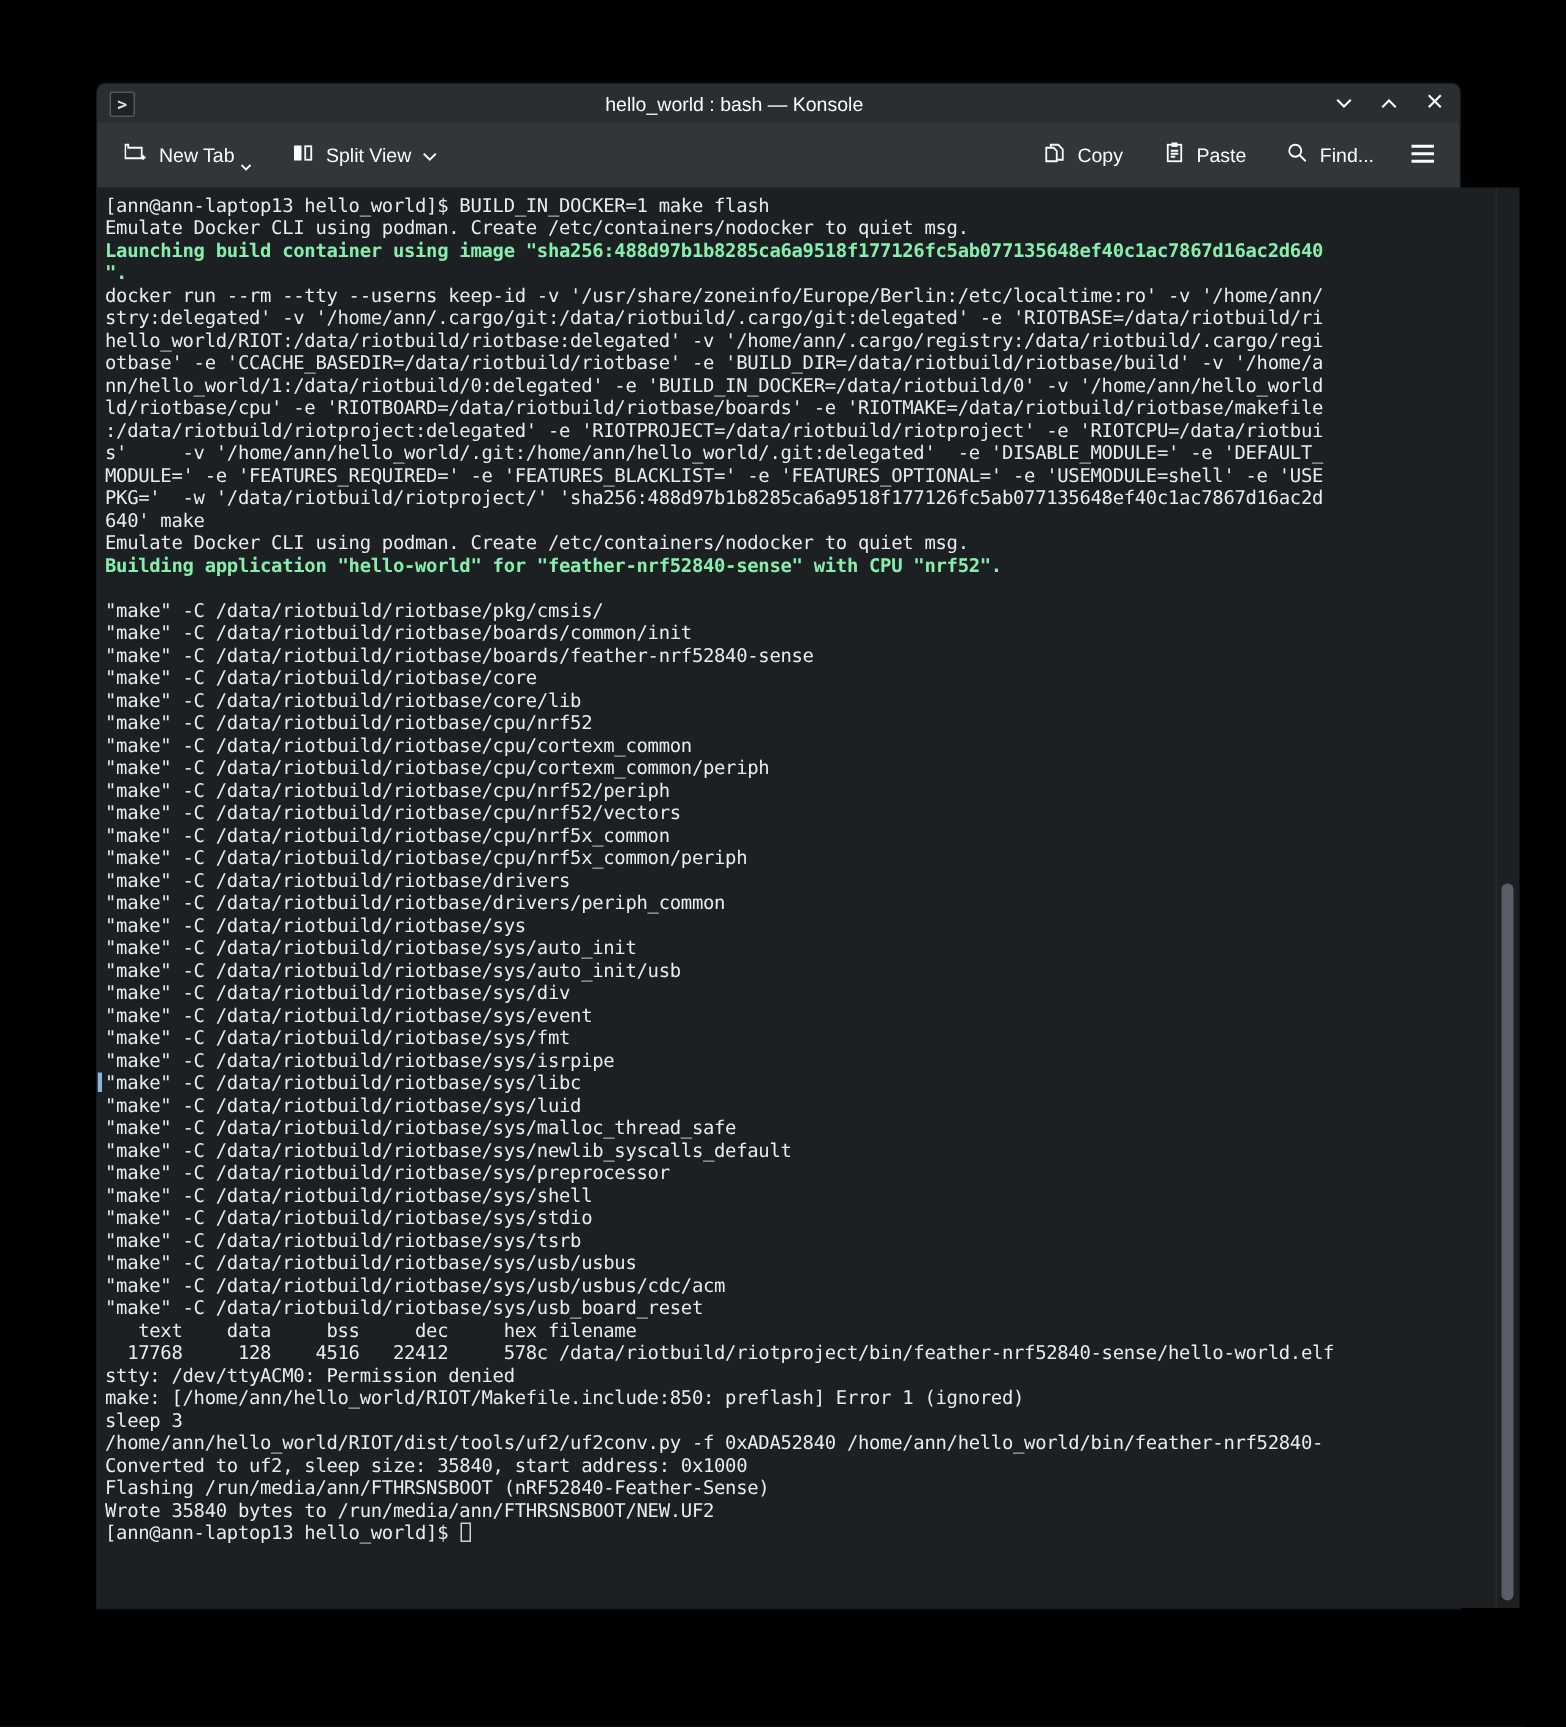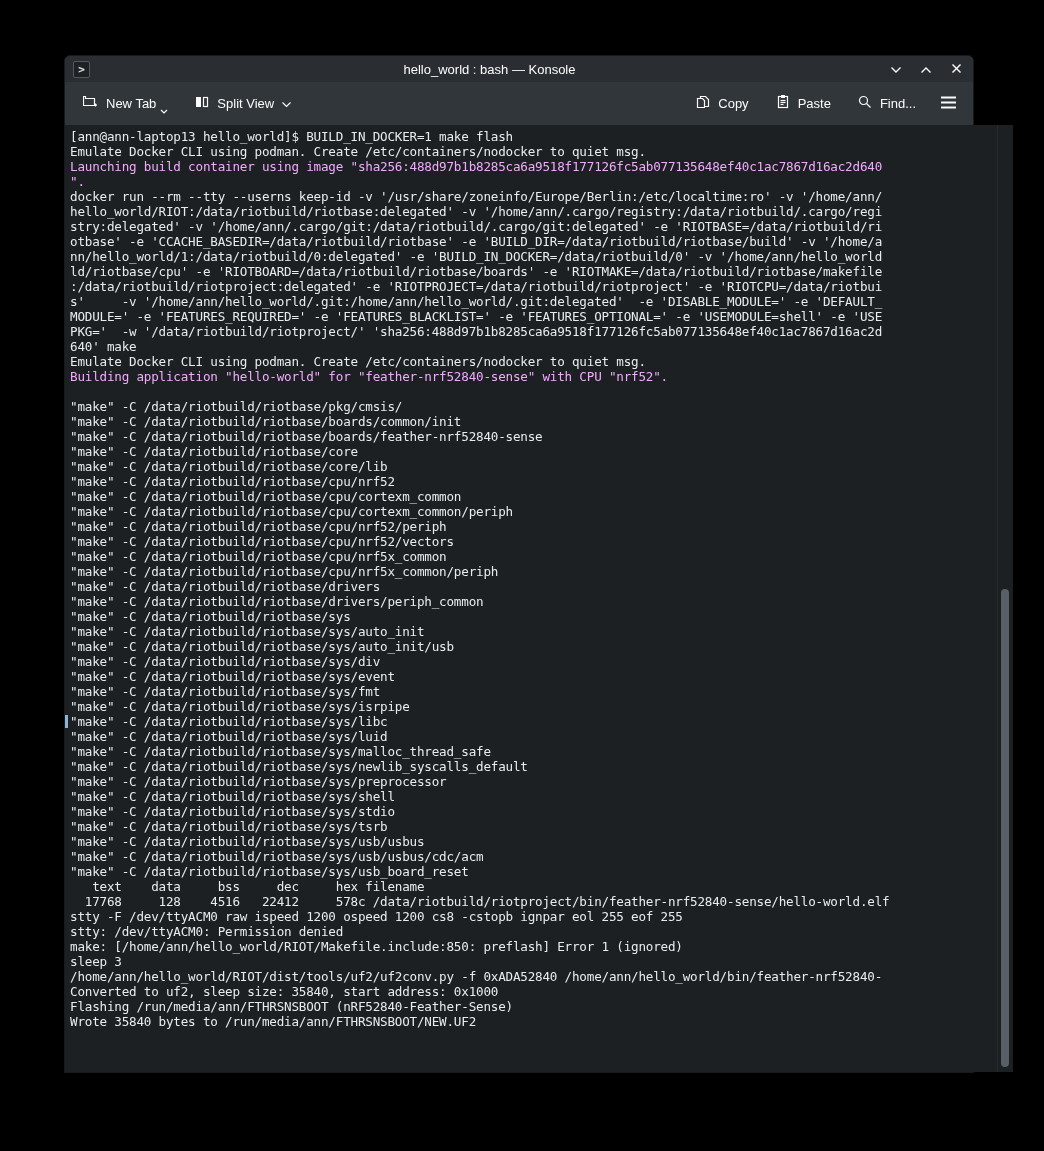--- a/index.html
+++ b/index.html
@@ -50,21 +50,21 @@
   
   .terminal {
     position:absolute; left:0; top:69px; width:948px; height:947px;
     background:#1d2023; padding:4px 0 0 5px; overflow:hidden;
   }
   .term-line {
     height:15px; line-height:15px;
     font-family:"DejaVu Sans Mono", monospace; font-size:12.6px;
     color:#e9ecee; white-space:pre; position:relative; letter-spacing:-0.2px;
   }
-  .term-line.green { color:#f0abfc; font-weight:normal; }
+  .term-line.green { color:#86efac; font-weight:bold; }
   .cursor {
     display:inline-block; width:7px; height:13px;
     border:1px solid #cdd2d5; vertical-align:-2px; margin-left:1px;
   }
   .line-marker {
     position:absolute; left:-5px; top:1px; width:3px; height:13px;
     background:#8ab4d8;
   }
 
   
@@ -187,22 +187,22 @@
     </div>
   </div>
 
   <div class="terminal">
     <div>
         <div class="term-line"><span>[ann@ann-laptop13 hello_world]$ BUILD_IN_DOCKER=1 make flash</span></div>
         <div class="term-line"><span>Emulate Docker CLI using podman. Create /etc/containers/nodocker to quiet msg.</span></div>
         <div class="term-line green"><span>Launching build container using image "sha256:488d97b1b8285ca6a9518f177126fc5ab077135648ef40c1ac7867d16ac2d640</span></div>
         <div class="term-line green"><span>".</span></div>
         <div class="term-line"><span>docker run --rm --tty --userns keep-id -v '/usr/share/zoneinfo/Europe/Berlin:/etc/localtime:ro' -v '/home/ann/</span></div>
+        <div class="term-line"><span>stry:delegated' -v '/home/ann/.cargo/git:/data/riotbuild/.cargo/git:delegated' -e 'RIOTBASE=/data/riotbuild/ri</span></div>
         <div class="term-line"><span>hello_world/RIOT:/data/riotbuild/riotbase:delegated' -v '/home/ann/.cargo/registry:/data/riotbuild/.cargo/regi</span></div>
-        <div class="term-line"><span>stry:delegated' -v '/home/ann/.cargo/git:/data/riotbuild/.cargo/git:delegated' -e 'RIOTBASE=/data/riotbuild/ri</span></div>
         <div class="term-line"><span>otbase' -e 'CCACHE_BASEDIR=/data/riotbuild/riotbase' -e 'BUILD_DIR=/data/riotbuild/riotbase/build' -v '/home/a</span></div>
         <div class="term-line"><span>nn/hello_world/1:/data/riotbuild/0:delegated' -e 'BUILD_IN_DOCKER=/data/riotbuild/0' -v '/home/ann/hello_world</span></div>
         <div class="term-line"><span>ld/riotbase/cpu' -e 'RIOTBOARD=/data/riotbuild/riotbase/boards' -e 'RIOTMAKE=/data/riotbuild/riotbase/makefile</span></div>
         <div class="term-line"><span>:/data/riotbuild/riotproject:delegated' -e 'RIOTPROJECT=/data/riotbuild/riotproject' -e 'RIOTCPU=/data/riotbui</span></div>
         <div class="term-line"><span>s'     -v '/home/ann/hello_world/.git:/home/ann/hello_world/.git:delegated'  -e 'DISABLE_MODULE=' -e 'DEFAULT_</span></div>
         <div class="term-line"><span>MODULE=' -e 'FEATURES_REQUIRED=' -e 'FEATURES_BLACKLIST=' -e 'FEATURES_OPTIONAL=' -e 'USEMODULE=shell' -e 'USE</span></div>
         <div class="term-line"><span>PKG='  -w '/data/riotbuild/riotproject/' 'sha256:488d97b1b8285ca6a9518f177126fc5ab077135648ef40c1ac7867d16ac2d</span></div>
         <div class="term-line"><span>640' make</span></div>
         <div class="term-line"><span>Emulate Docker CLI using podman. Create /etc/containers/nodocker to quiet msg.</span></div>
         <div class="term-line green"><span>Building application "hello-world" for "feather-nrf52840-sense" with CPU "nrf52".</span></div>
@@ -234,27 +234,27 @@
         <div class="term-line"><span>"make" -C /data/riotbuild/riotbase/sys/newlib_syscalls_default</span></div>
         <div class="term-line"><span>"make" -C /data/riotbuild/riotbase/sys/preprocessor</span></div>
         <div class="term-line"><span>"make" -C /data/riotbuild/riotbase/sys/shell</span></div>
         <div class="term-line"><span>"make" -C /data/riotbuild/riotbase/sys/stdio</span></div>
         <div class="term-line"><span>"make" -C /data/riotbuild/riotbase/sys/tsrb</span></div>
         <div class="term-line"><span>"make" -C /data/riotbuild/riotbase/sys/usb/usbus</span></div>
         <div class="term-line"><span>"make" -C /data/riotbuild/riotbase/sys/usb/usbus/cdc/acm</span></div>
         <div class="term-line"><span>"make" -C /data/riotbuild/riotbase/sys/usb_board_reset</span></div>
         <div class="term-line"><span>   text    data     bss     dec     hex filename</span></div>
         <div class="term-line"><span>  17768     128    4516   22412     578c /data/riotbuild/riotproject/bin/feather-nrf52840-sense/hello-world.elf</span></div>
-        <div class="term-line"><span>stty -F /dev/ttyACM0 raw ispeed 1200 ospeed 1200 cs8 -cstopb ignpar eol 255 eof 255</span></div>
         <div class="term-line"><span>stty: /dev/ttyACM0: Permission denied</span></div>
         <div class="term-line"><span>make: [/home/ann/hello_world/RIOT/Makefile.include:850: preflash] Error 1 (ignored)</span></div>
         <div class="term-line"><span>sleep 3</span></div>
         <div class="term-line"><span>/home/ann/hello_world/RIOT/dist/tools/uf2/uf2conv.py -f 0xADA52840 /home/ann/hello_world/bin/feather-nrf52840-</span></div>
         <div class="term-line"><span>Converted to uf2, sleep size: 35840, start address: 0x1000</span></div>
         <div class="term-line"><span>Flashing /run/media/ann/FTHRSNSBOOT (nRF52840-Feather-Sense)</span></div>
         <div class="term-line"><span>Wrote 35840 bytes to /run/media/ann/FTHRSNSBOOT/NEW.UF2</span></div>
+        <div class="term-line"><span>[ann@ann-laptop13 hello_world]$ </span><span class="cursor"></span></div>
       </div>
     <div class="scrollbar">
       <div class="scroll-thumb"></div>
     </div>
   </div>
 
 </div>
 
 </body></html>

